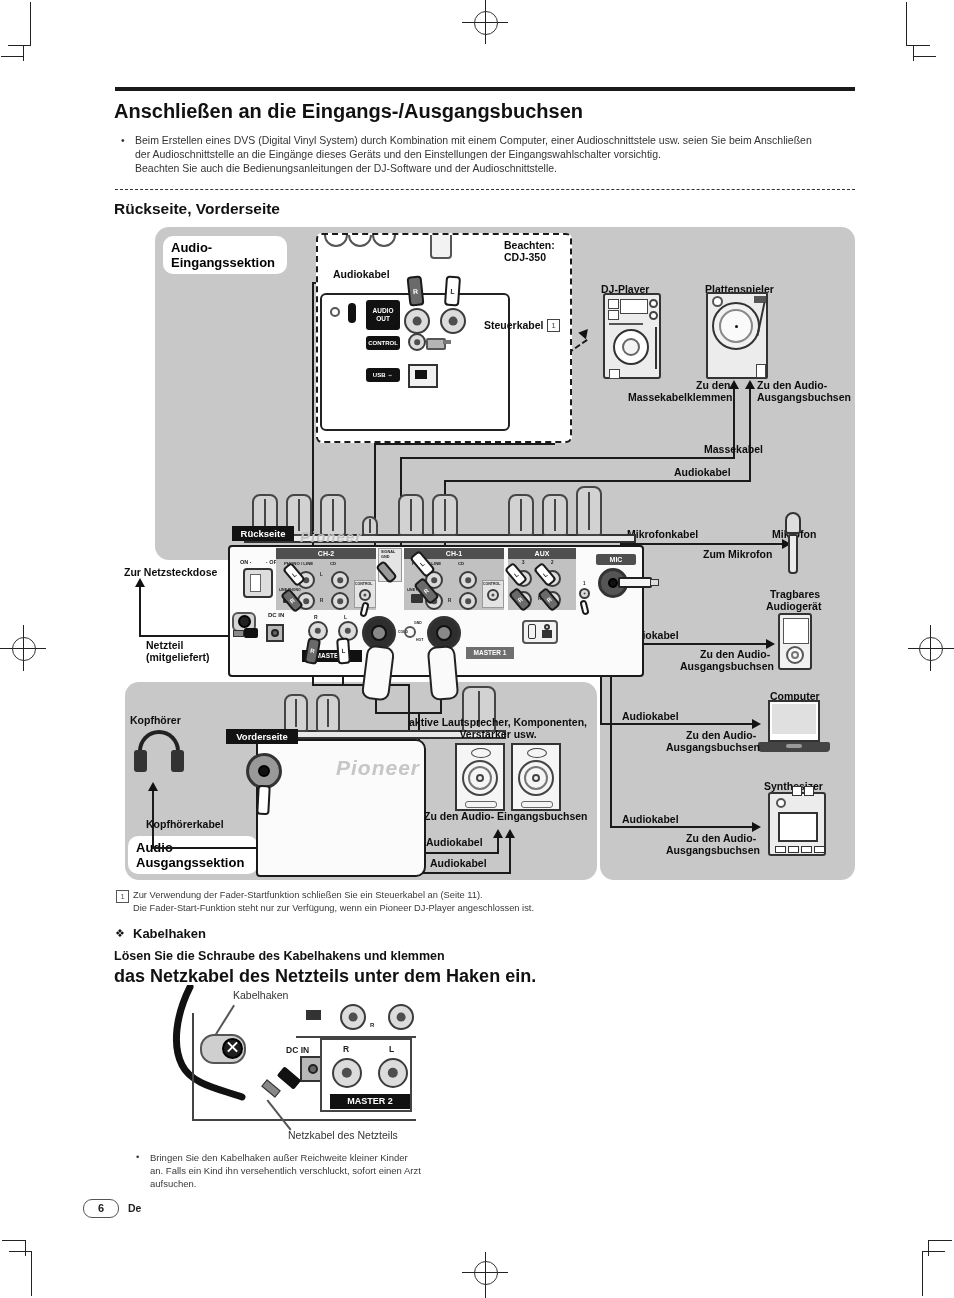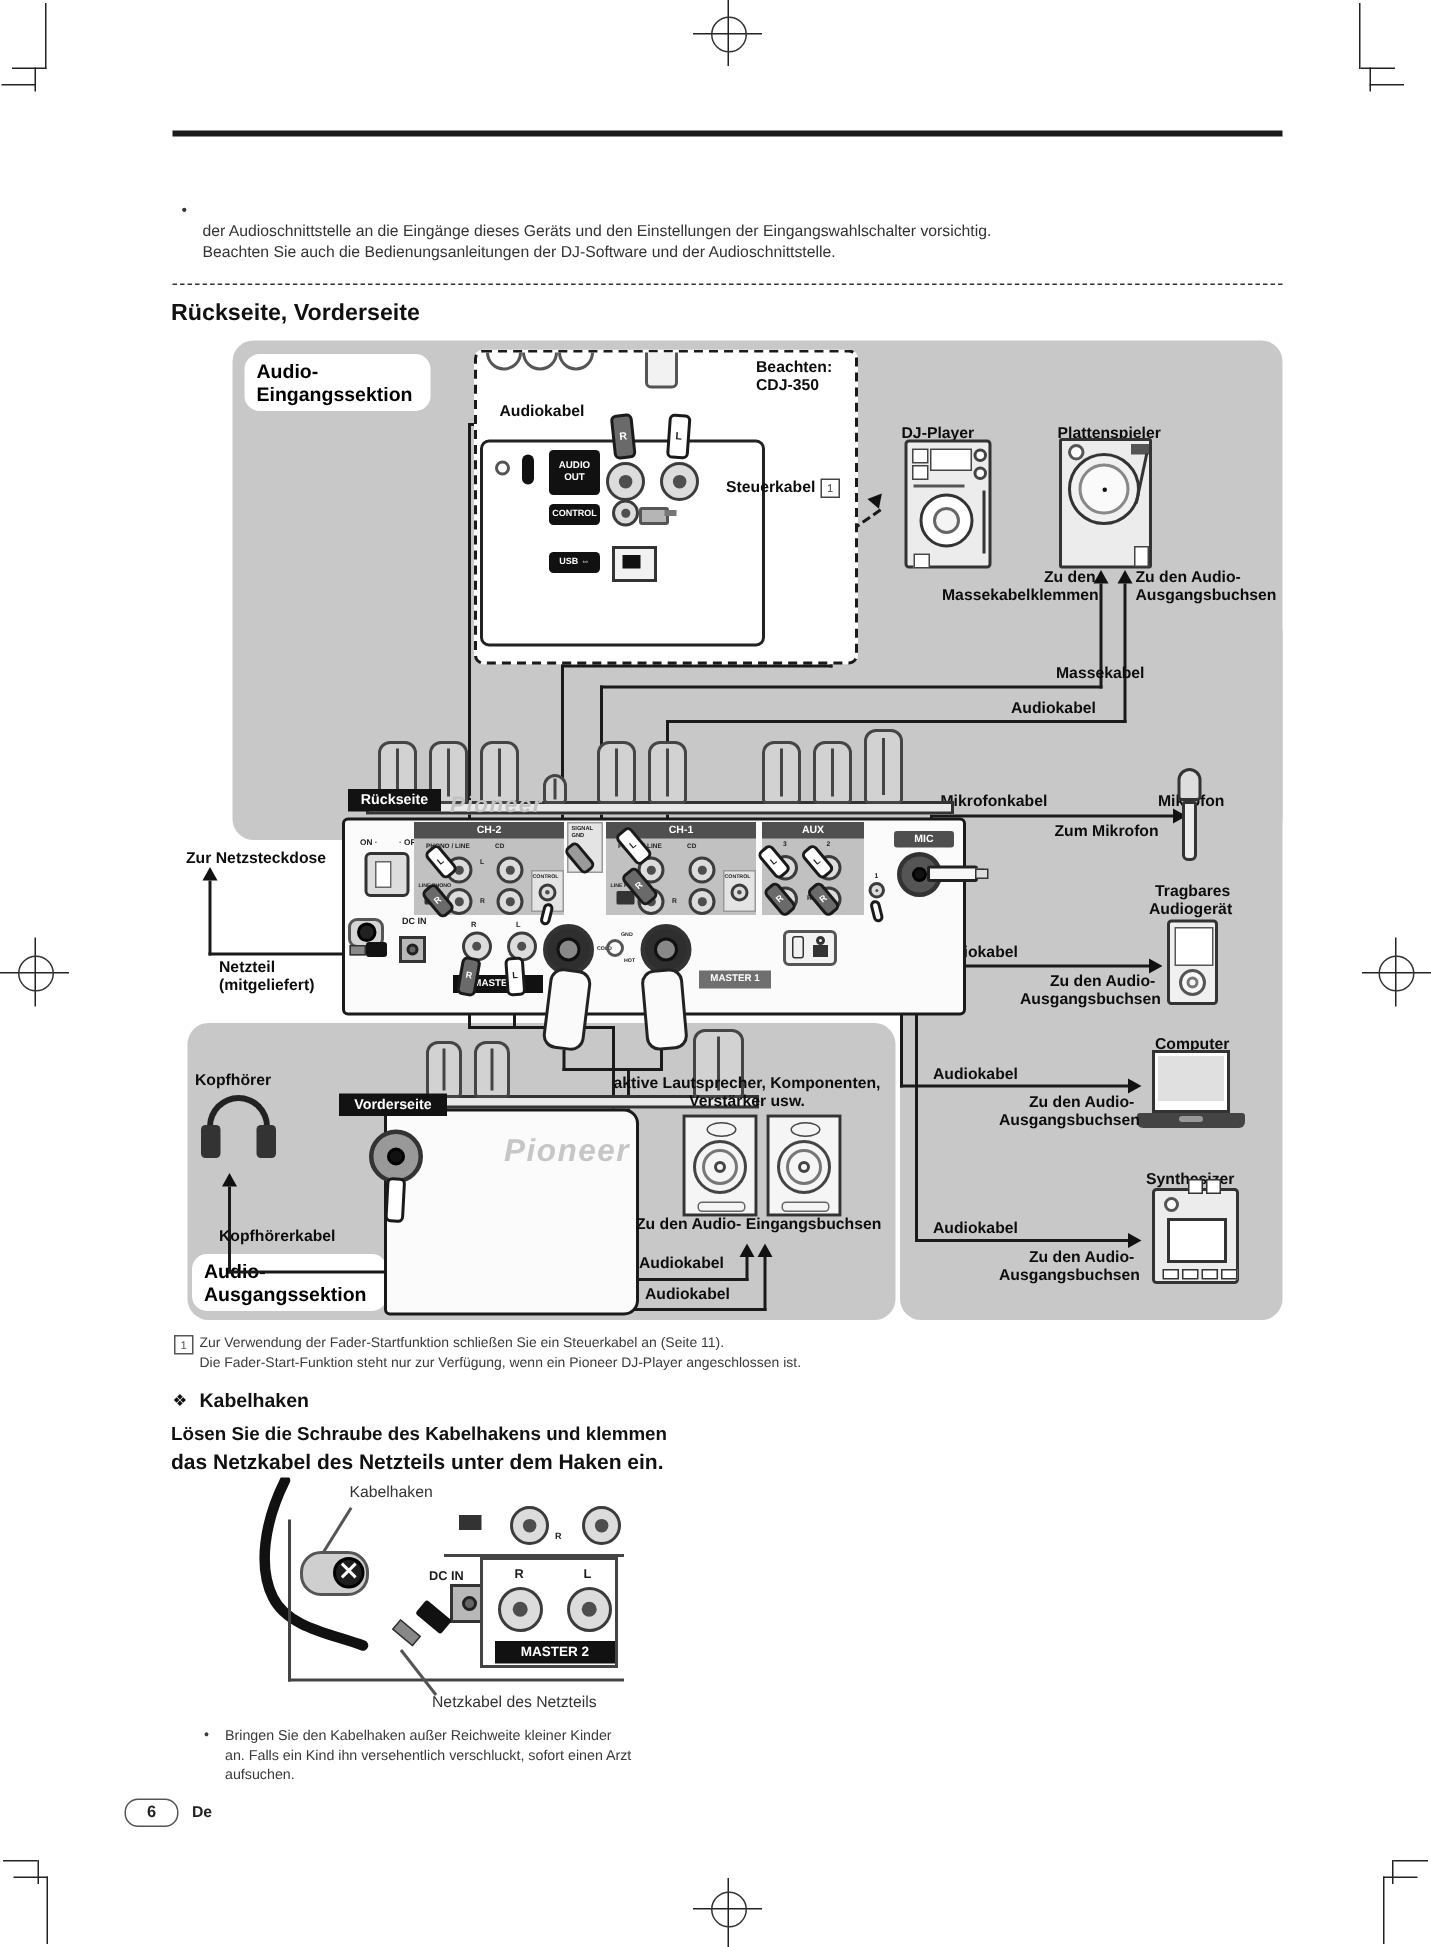--- a/index.html
+++ b/index.html
@@ -61,21 +61,23 @@
   <div class="crop" style="left:462px;top:1272px;width:46px;height:1px"></div>
   <div class="reg-c" style="left:474px;top:1261px"></div>
   <div class="crop" style="left:0;top:648px;width:46px;height:1px"></div>
   <div class="crop" style="left:23px;top:625px;width:1px;height:46px"></div>
   <div class="reg-c" style="left:12px;top:637px"></div>
   <div class="crop" style="left:908px;top:648px;width:46px;height:1px"></div>
   <div class="crop" style="left:930px;top:625px;width:1px;height:46px"></div>
   <div class="reg-c" style="left:919px;top:637px"></div>
 
   <div class="ln" style="left:115px;top:87px;width:740px;height:3.5px"></div>
+  <div class="abs" style="left:114px;top:100px;font-size:20px;font-weight:bold;white-space:nowrap">Anschließen an die Eingangs-/Ausgangsbuchsen</div>
   <div class="txt" style="left:121px;top:133px">•</div>
+  <div class="txt" style="left:135px;top:133px">Beim Erstellen eines DVS (Digital Vinyl System) durch Kombination mit einem Computer, einer Audioschnittstele usw. seien Sie beim Anschließen</div>
   <div class="txt" style="left:135px;top:161px">Beachten Sie auch die Bedienungsanleitungen der DJ-Software und der Audioschnittstelle.</div>
   <div class="txt" style="left:135px;top:147px">der Audioschnittstelle an die Eingänge dieses Geräts und den Einstellungen der Eingangswahlschalter vorsichtig.</div>
   <div class="abs" style="left:115px;top:189px;width:740px;border-top:1.5px dashed #333"></div>
   <div class="abs" style="left:114px;top:200px;font-size:15.5px;font-weight:bold;white-space:nowrap">Rückseite, Vorderseite</div>
 
   <div class="gray" style="left:155px;top:227px;width:700px;height:333px;border-radius:14px"></div>
   <div class="gray" style="left:600px;top:420px;width:255px;height:460px;border-radius:0 0 14px 14px"></div>
   <div class="gray" style="left:125px;top:682px;width:472px;height:198px;border-radius:14px"></div>
 
   <div class="badge-w" style="left:163px;top:236px;width:108px">
@@ -453,21 +455,21 @@
 
   <div class="abs" style="left:116px;top:890px;width:11px;height:11px;border:1.2px solid #555;font-size:7.5px;text-align:center;line-height:11px;color:#555">
     <span>1</span>
   </div>
   <div class="abs" style="left:133px;top:890px;font-size:9.3px;color:#3a3a3a;white-space:nowrap">Zur Verwendung der Fader-Startfunktion schließen Sie ein Steuerkabel an (Seite 11).</div>
   <div class="abs" style="left:133px;top:903px;font-size:9.3px;color:#3a3a3a;white-space:nowrap">Die Fader-Start-Funktion steht nur zur Verfügung, wenn ein Pioneer DJ-Player angeschlossen ist.</div>
 
   <div class="abs" style="left:115px;top:927px;font-size:11px;color:#111">❖</div>
   <div class="abs" style="left:133px;top:926px;font-size:13px;font-weight:bold;white-space:nowrap">Kabelhaken</div>
   <div class="abs" style="left:114px;top:949px;font-size:12.5px;font-weight:bold;white-space:nowrap">Lösen Sie die Schraube des Kabelhakens und klemmen</div>
-  <div class="abs" style="left:114px;top:966px;font-size:14px;font-weight:bold;white-space:nowrap">das Netzkabel des Netzteils unter dem Haken ein.</div>
+  <div class="abs" style="left:114px;top:966px;font-size:18px;font-weight:bold;white-space:nowrap">das Netzkabel des Netzteils unter dem Haken ein.</div>
 
   <div class="txt" style="left:233px;top:988px;color:#333">Kabelhaken</div>
   <div class="ln" style="left:222px;top:1002px;width:2px;height:42px;transform:rotate(32deg);background:#555"></div>
   <svg class="abs" style="left:168px;top:985px" width="120" height="130" viewBox="0 0 120 130">
     <path d="M 22 2 C 8 30 4 60 14 80 C 24 100 52 104 74 112" fill="none" stroke="#111" stroke-width="7" stroke-linecap="round"></path>
   </svg>
 
   <div class="ln" style="left:192px;top:1013px;width:2px;height:108px;background:#444"></div>
   <div class="ln" style="left:192px;top:1119px;width:224px;height:2px;background:#444"></div>
   <div class="ln" style="left:296px;top:1036px;width:120px;height:2px;background:#444"></div>

